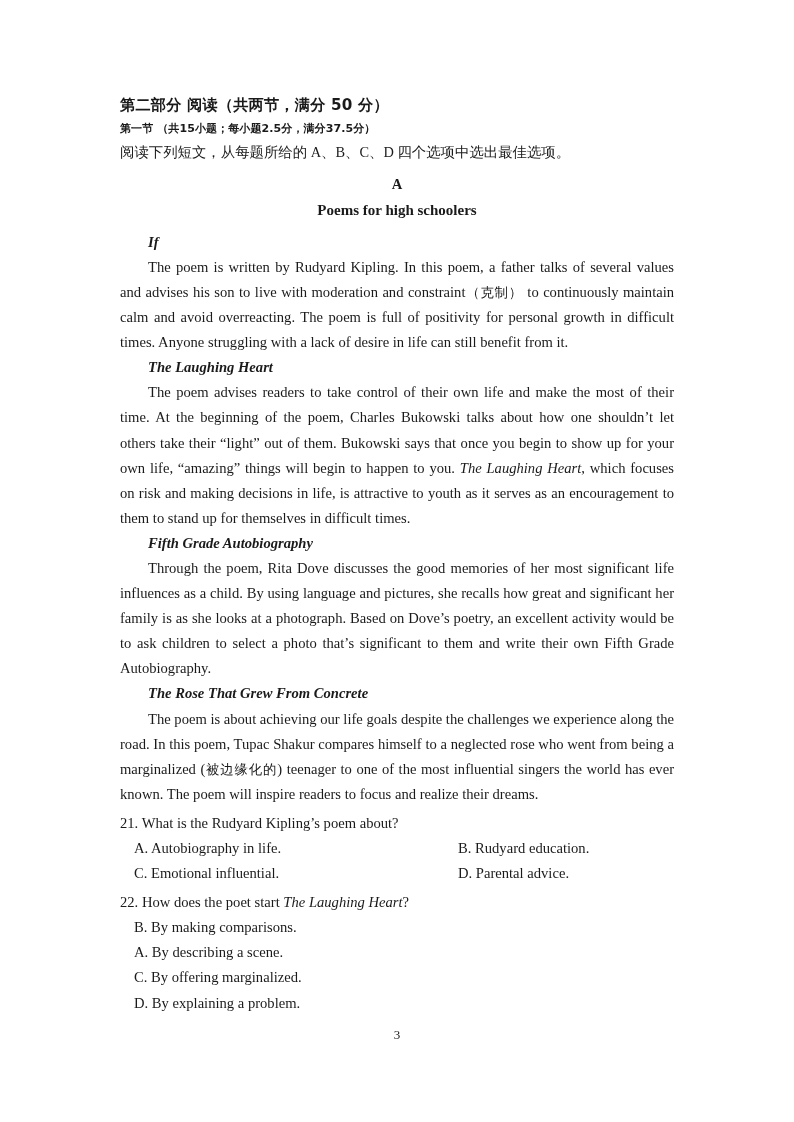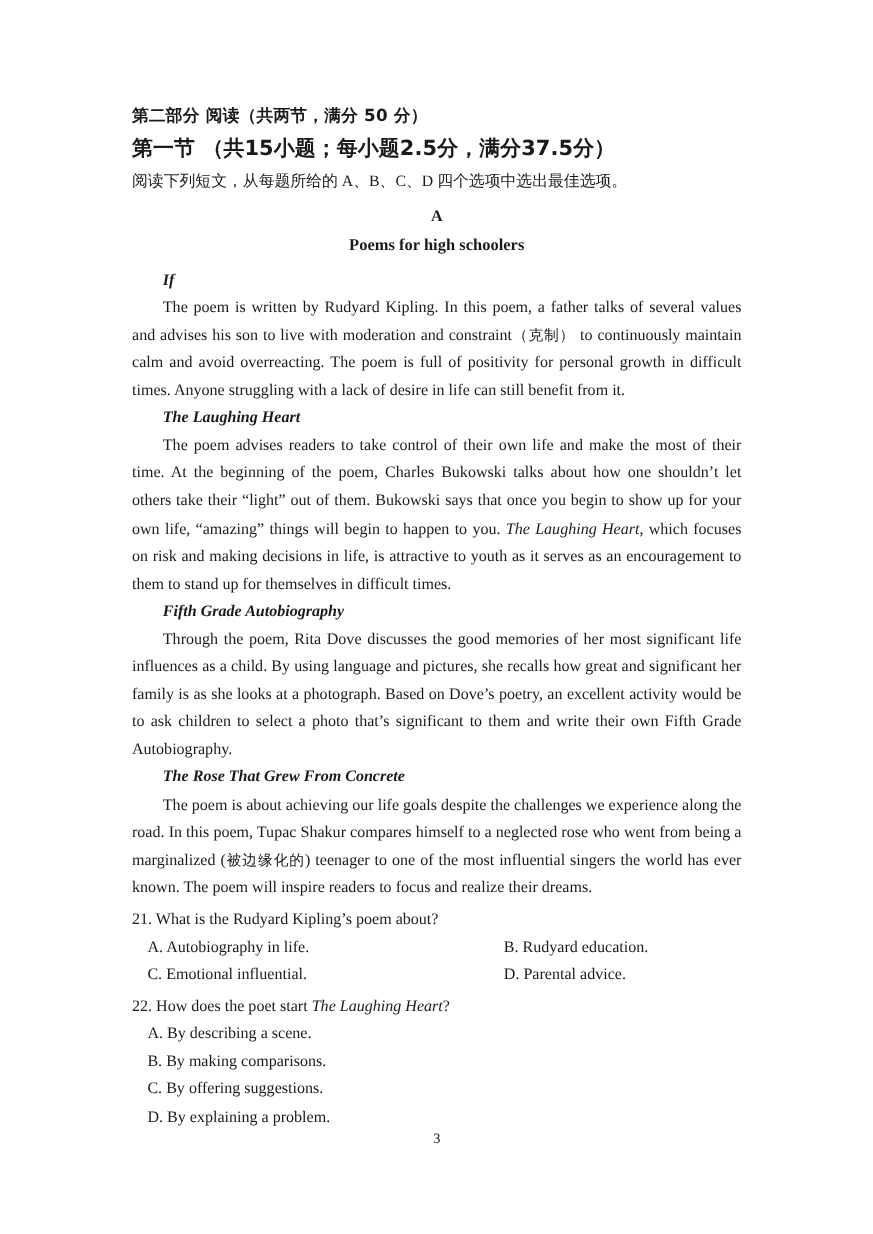--- a/index.html
+++ b/index.html
@@ -33,21 +33,21 @@
     font-weight: bold;
     font-size: 15.2px;
     letter-spacing: 0.2px;
     line-height: 1.62;
     margin: 0 0 2px 0;
     white-space: nowrap;
   }
   .sub-head {
     font-family: "DejaVu Sans", "Liberation Sans", sans-serif;
     font-weight: bold;
-    font-size: 19px;
+    font-size: 11px;
     letter-spacing: 0.1px;
     line-height: 1.62;
     margin: 0 0 3px 0;
     white-space: nowrap;
   }
   .instr {
     font-family: "Liberation Serif", "DejaVu Serif", serif;
     font-size: 14.4px;
     line-height: 1.7;
     margin: 0 0 8px 0;
@@ -165,27 +165,27 @@
     </div>
     <div class="opt-row">
       <div class="opt col1">C. Emotional influential.</div>
       <div class="opt col2">D. Parental advice.</div>
     </div>
 
     <div class="gap-sm"></div>
 
     <div class="question"><span>22. How does the poet start </span><span class="ital">The Laughing Heart</span><span>?</span></div>
     <div class="opt-row">
+      <div class="opt single">B. By making comparisons.</div>
+    </div>
+    <div class="opt-row">
       <div class="opt single">A. By describing a scene.</div>
     </div>
     <div class="opt-row">
-      <div class="opt single">B. By making comparisons.</div>
-    </div>
-    <div class="opt-row">
-      <div class="opt single">C. By offering suggestions.</div>
+      <div class="opt single">C. By offering marginalized.</div>
     </div>
     <div class="opt-row">
       <div class="opt single">D. By explaining a problem.</div>
     </div>
 
   </div>
 
   <div class="page-number">3</div>
 </div>
 

